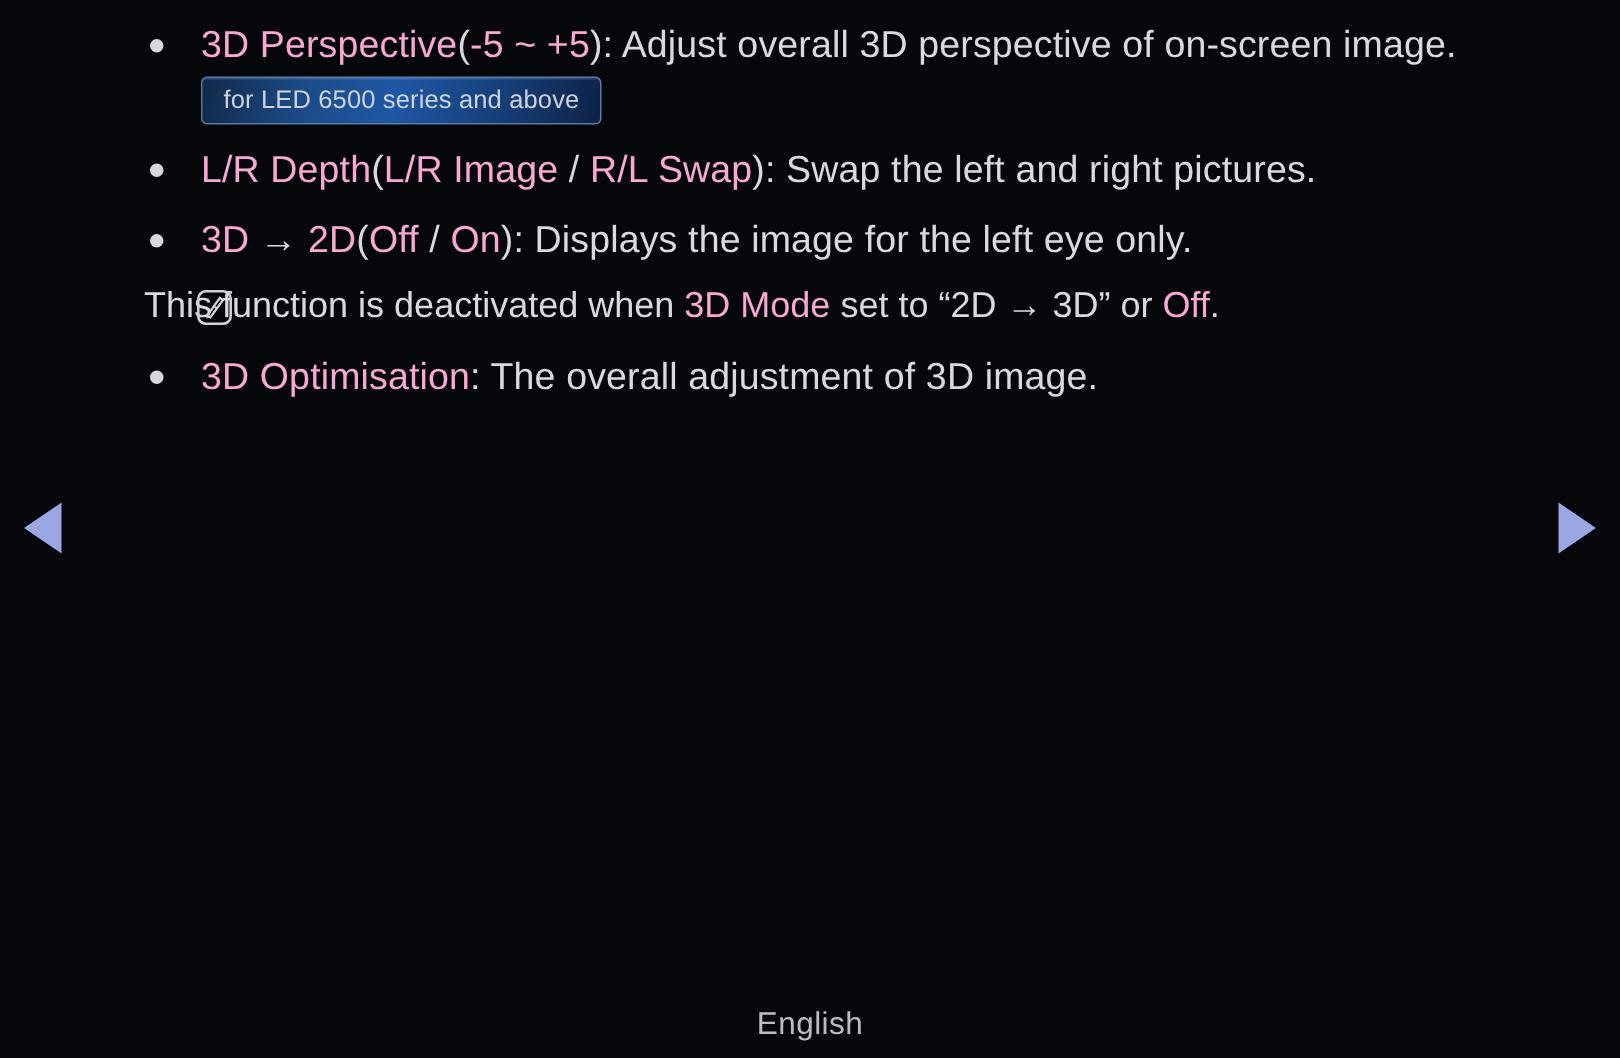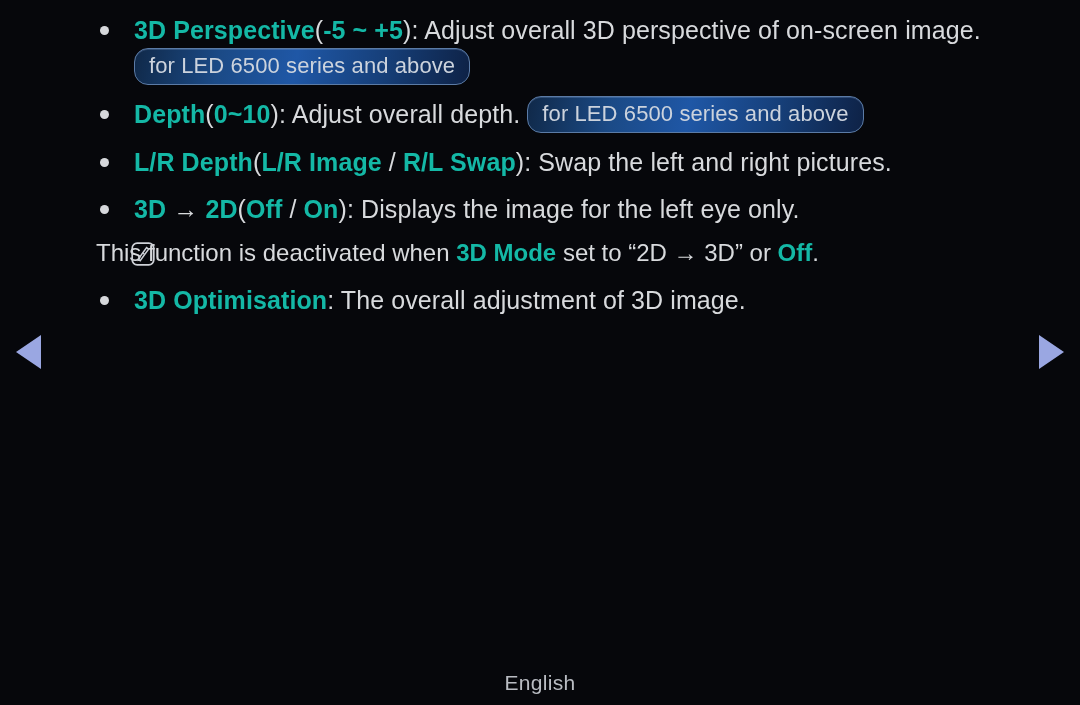--- a/index.html
+++ b/index.html
@@ -68,41 +68,41 @@
   .note-icon {
     position: absolute;
     left: 130px;
     top: 6px;
     width: 26px;
     height: 26px;
   }
 
   
   .hl {
-    color: #14b8a6;
-    font-weight: bold;
+    color: #f9a8d4;
+    font-weight: normal;
   }
   .paren {
     color: #d8dadd;
   }
   .arrow {
     color: #d8dadd;
     font-weight: normal;
   }
 
   
   .badge {
     display: inline-block;
     vertical-align: 2px;
-    font-size: 22px;
+    font-size: 17px;
     line-height: 1;
     font-weight: normal;
     color: #ccd3dd;
     padding: 6px 14px 7px 14px;
-    border-radius: 14px;
+    border-radius: 4px;
     border: 1px solid #5b7ba6;
     background: linear-gradient(100deg, #0e2545 0%, #19467e 22%, #1e54a0 46%, #14archives 46%, #143a72 72%, #0d2044 100%);
     background: linear-gradient(100deg, #102949 0%, #1b4a86 25%, #1f57a6 48%, #163f79 74%, #0e2246 100%);
     box-shadow: inset 0 1px 0 rgba(160,190,235,0.22);
     white-space: nowrap;
     letter-spacing: 0.1px;
   }
 
   
   .nav-arrow {
@@ -144,25 +144,20 @@
 <div id="screen">
 
   <div id="content">
 
     <div class="bullet-row">
       <span class="bullet-dot"></span>
       <span class="hl">3D Perspective</span><span class="paren">(</span><span class="hl">-5 ~ +5</span><span class="paren">)</span><span>: </span><span>Adjust overall 3D perspective of on-screen image.</span>
       <span class="badge">for LED 6500 series and above</span>
     </div>
 
-    <div class="bullet-row">
-      <span class="bullet-dot"></span>
-      <span class="hl">Depth</span><span class="paren">(</span><span class="hl">0~10</span><span class="paren">)</span><span>: </span><span>Adjust overall depth.</span>
-      <span class="badge">for LED 6500 series and above</span>
-    </div>
 
     <div class="bullet-row">
       <span class="bullet-dot"></span>
       <span class="hl">L/R Depth</span><span class="paren">(</span><span class="hl">L/R Image</span><span class="paren"> / </span><span class="hl">R/L Swap</span><span class="paren">)</span><span>: </span><span>Swap the left and right pictures.</span>
     </div>
 
     <div class="bullet-row tight">
       <span class="bullet-dot"></span>
       <span class="hl">3D</span> <span class="arrow">→</span> <span class="hl">2D</span><span class="paren">(</span><span class="hl">Off</span><span class="paren"> / </span><span class="hl">On</span><span class="paren">)</span><span>: </span><span>Displays the image for the left eye only.</span>
     </div>

